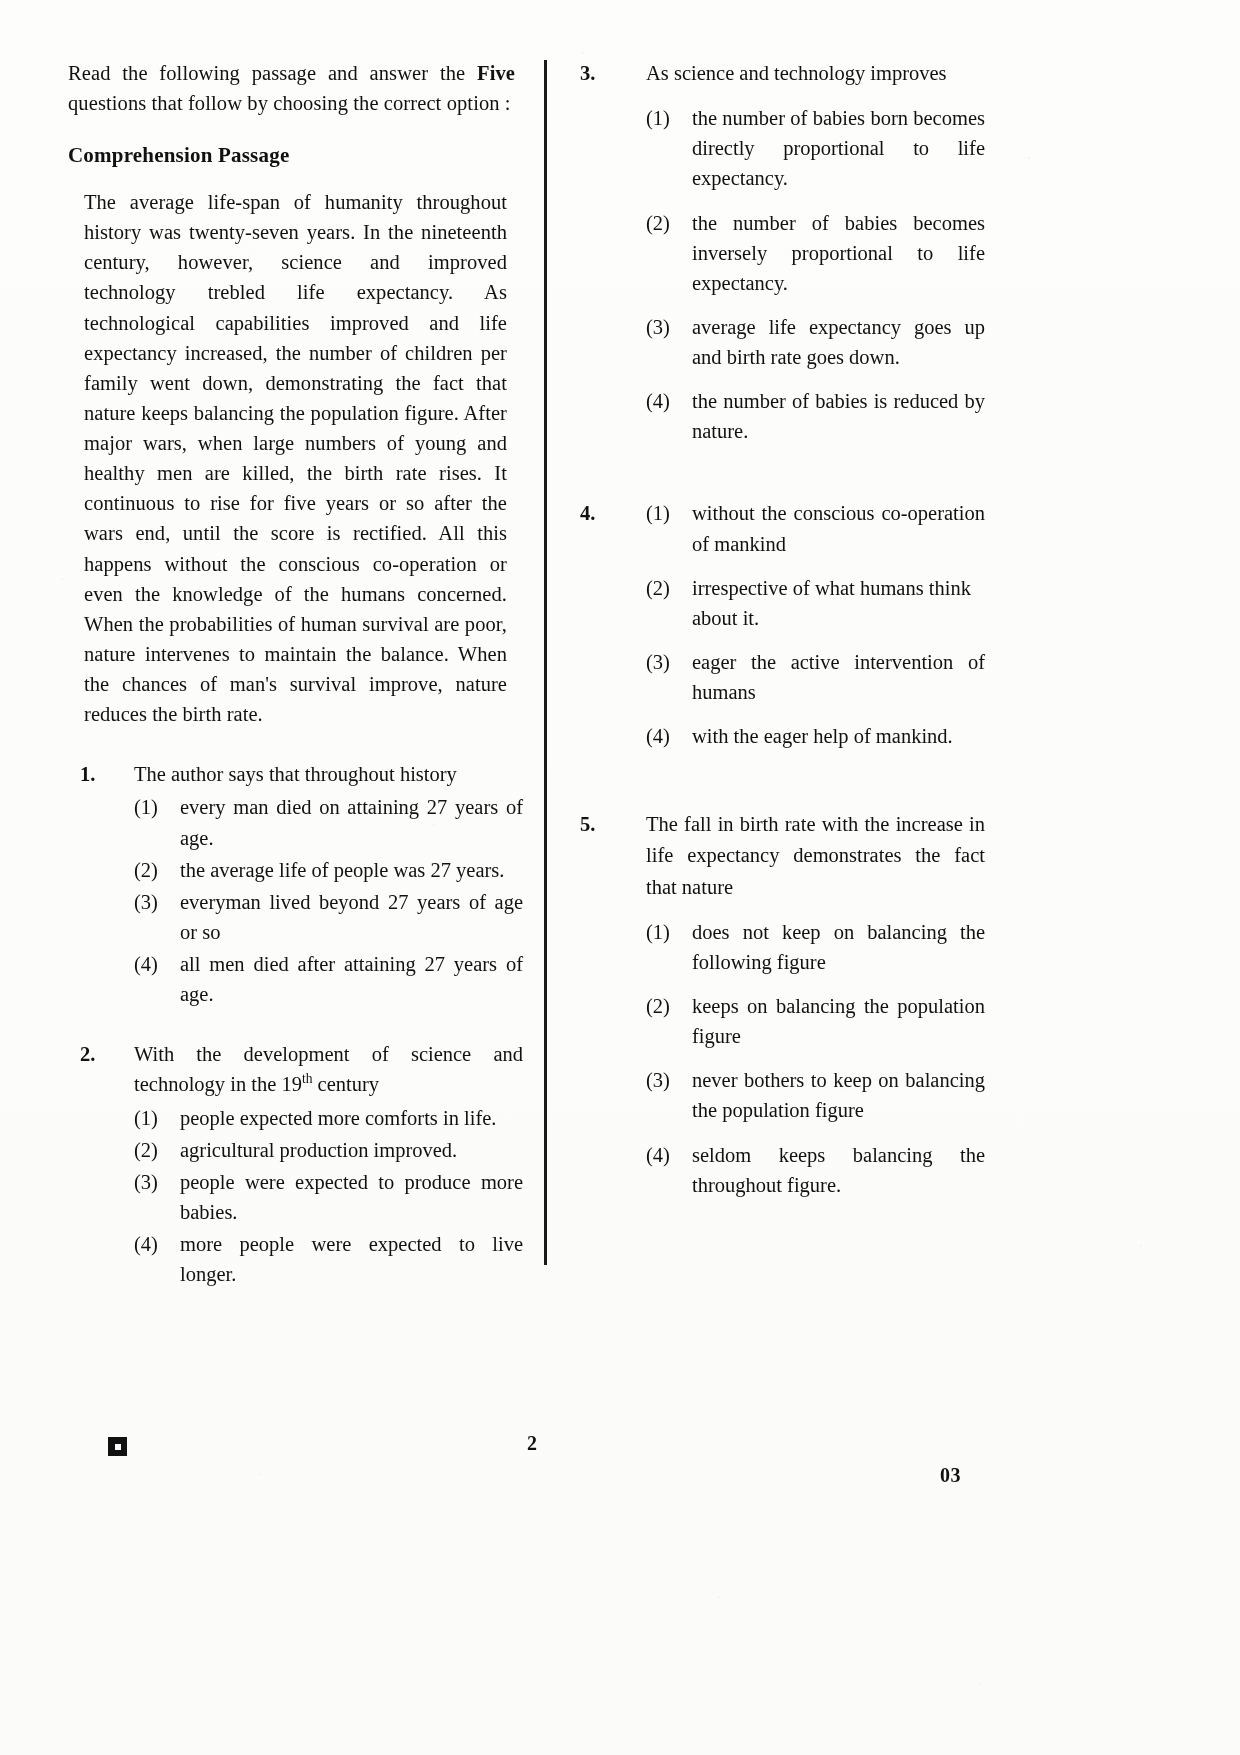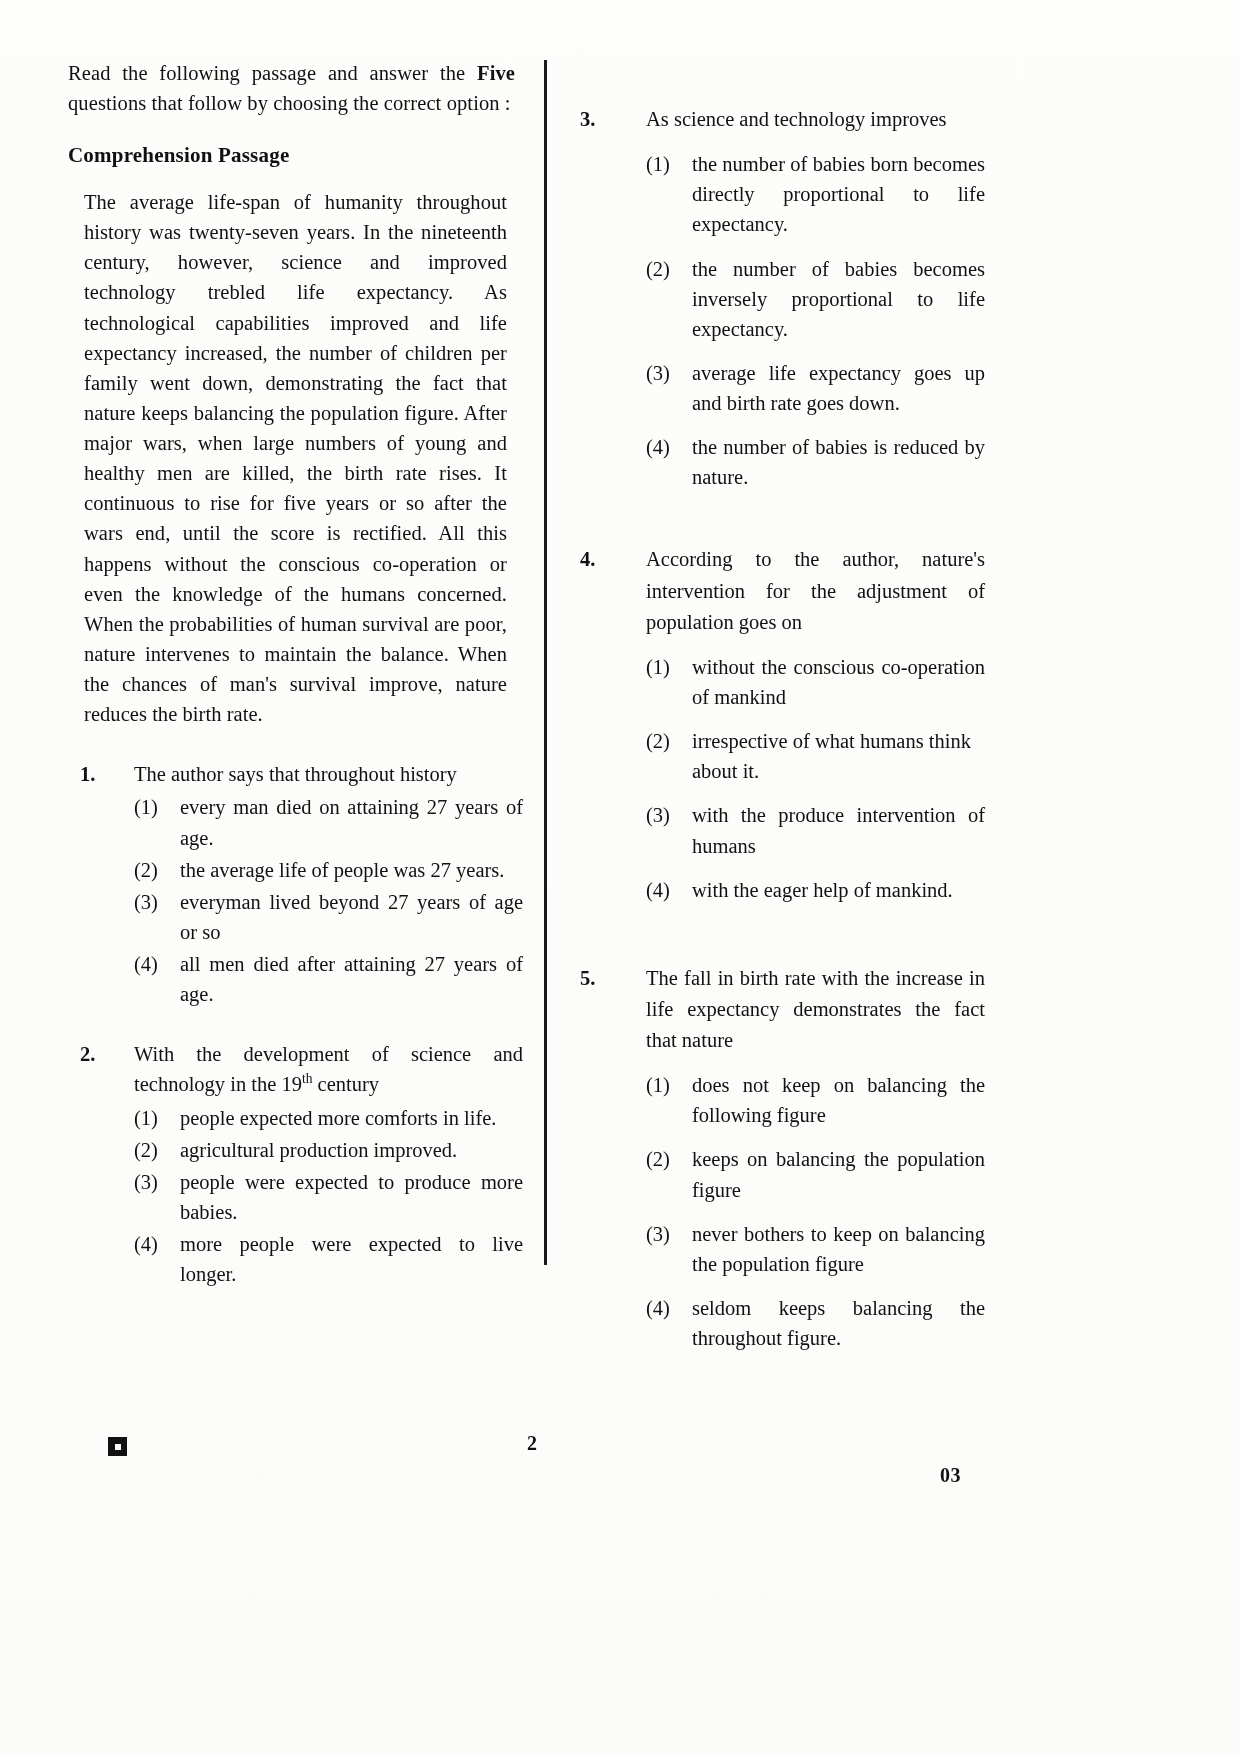--- a/index.html
+++ b/index.html
@@ -114,21 +114,21 @@
   .opt-marker {
     position: absolute;
     left: 0;
     top: 0;
   }
 
   
   .col-right .q { margin-top: 40px; }
   .col-right .opt { margin-top: 14px; }
   .col-right .opts { margin-top: 12px; }
-  .col-right .q-stem { line-height: 1.52; margin-top: 46px; }
+  .col-right .q-stem { line-height: 1.52; }
 
   .col-left .opts { margin-top: 3px; }
   .col-left .opt { margin-top: 2px; }
 
   sup { font-size: 0.66em; vertical-align: super; line-height: 0; }
 
   
   .footer-square {
     position: absolute;
     left: 108px;
@@ -244,33 +244,32 @@
       </li>
       <li class="opt">
         <span class="opt-marker">(4)</span>
         <span>the number of babies is reduced by nature.</span>
       </li>
     </ul>
   </div>
 
   <div class="q" style="margin-top:52px">
     <span class="q-num right-col">4.</span>
-    <p class="q-stem">According to the author, nature's intervention for the adjustment of population goes on</p>
     <ul class="opts">
       <li class="opt">
         <span class="opt-marker">(1)</span>
         <span>without the conscious co-operation of mankind</span>
       </li>
       <li class="opt nojust">
         <span class="opt-marker">(2)</span>
         <span>irrespective of what humans think about it.</span>
       </li>
       <li class="opt">
         <span class="opt-marker">(3)</span>
-        <span>with the produce intervention of humans</span>
+        <span>eager the active intervention of humans</span>
       </li>
       <li class="opt nojust">
         <span class="opt-marker">(4)</span>
         <span>with the eager help of mankind.</span>
       </li>
     </ul>
   </div>
 
   <div class="q" style="margin-top:58px">
     <span class="q-num right-col">5.</span>

